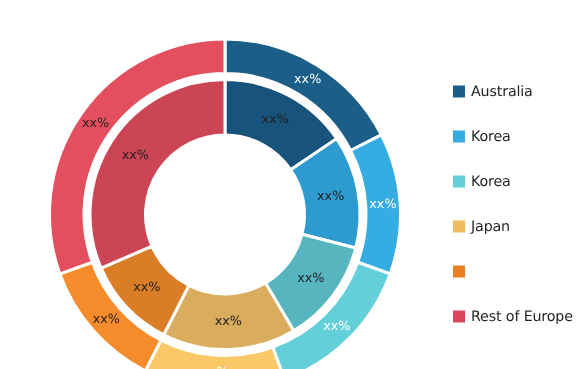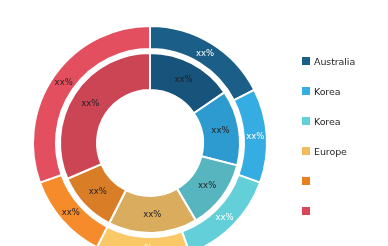--- a/index.html
+++ b/index.html
@@ -115,23 +115,24 @@
       <div class="legend-item">
         <span class="legend-swatch" style="background: rgb(53, 172, 226);"></span>
         <span class="legend-label">Korea</span>
       </div>
       <div class="legend-item">
         <span class="legend-swatch" style="background: rgb(99, 207, 217);"></span>
         <span class="legend-label">Korea</span>
       </div>
       <div class="legend-item">
         <span class="legend-swatch" style="background: rgb(239, 188, 94);"></span>
-        <span class="legend-label">Europe</span>
+        <span class="legend-label">Japan</span>
       </div>
       <div class="legend-item">
         <span class="legend-swatch" style="background: rgb(232, 128, 31);"></span>
       </div>
       <div class="legend-item">
         <span class="legend-swatch" style="background: rgb(217, 69, 90);"></span>
+        <span class="legend-label">Rest of Europe</span>
       </div>
     </div>
 
 </div>
 
 </body></html>

